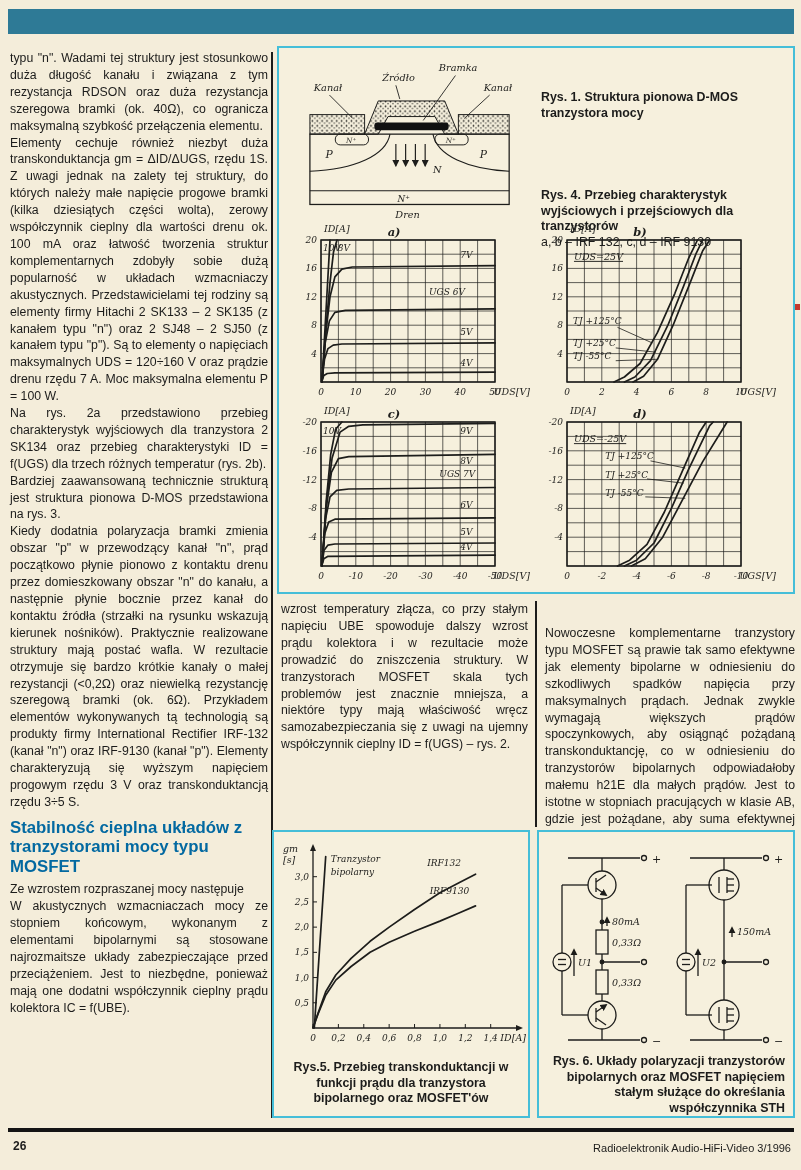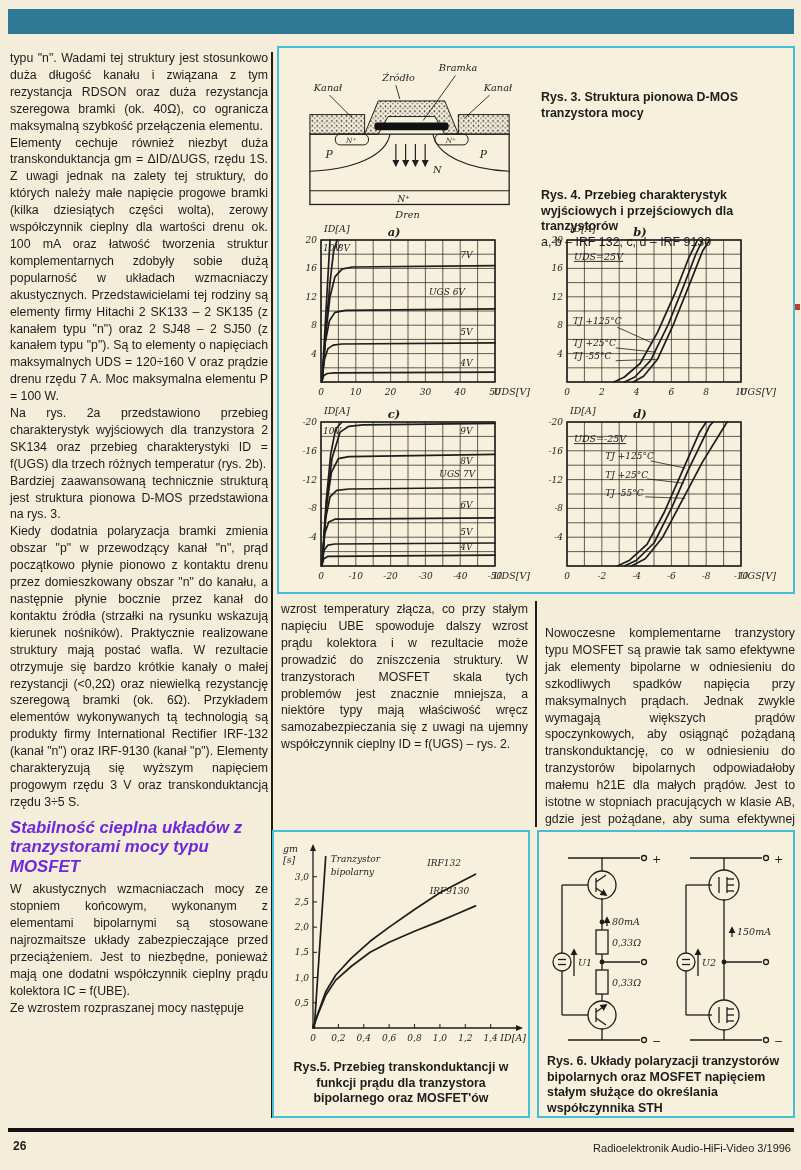--- a/index.html
+++ b/index.html
@@ -2,21 +2,21 @@
 <html lang="pl"><head>
 <meta charset="utf-8">
 <style>
   html,body{margin:0;padding:0;}
   body{width:801px;height:1170px;position:relative;background:#f4edda;
        font-family:"Liberation Sans",sans-serif;color:#1c1c1b;overflow:hidden;}
   .topbar{position:absolute;left:8px;top:9px;width:786px;height:25px;background:#2e7a96;}
   .redmark{position:absolute;left:793px;top:304px;width:7px;height:6px;background:#c4392f;}
   .col{position:absolute;text-align:justify;font-size:12.3px;line-height:16.9px;}
   .col p{margin:0;}
-  h2.sec{color:#6d28d9;font-size:16.8px;line-height:19.5px;margin:7px 0 5px 0;font-weight:bold;text-align:left;font-style:italic;}
+  h2.sec{color:#0369a1;font-size:16.8px;line-height:19.5px;margin:7px 0 5px 0;font-weight:bold;text-align:left;}
   .col-left{left:10px;top:50px;width:258px;}
   .col-mid{left:281px;top:601px;width:247px;}
   .col-right{left:545px;top:625px;width:250px;}
   .vrule{position:absolute;width:1.5px;background:#1c1c1b;}
   .v1{left:271px;top:52px;height:1066px;}
   .v2{left:535px;top:601px;height:226px;}
   .figbox{position:absolute;border:2px solid #45bed8;background:#f6f0dd;box-sizing:border-box;}
   .box1{left:277px;top:46px;width:518px;height:548px;}
   .box5{left:272px;top:830px;width:258px;height:288px;}
   .box6{left:537px;top:830px;width:258px;height:288px;}
@@ -26,41 +26,41 @@
   .cap4{position:absolute;left:262px;top:140px;width:246px;}
   .chart{position:absolute;}
   .chart-a{left:12px;top:176px;width:240px;height:180px;}
   .chart-b{left:258px;top:176px;width:240px;height:180px;}
   .chart-c{left:12px;top:358px;width:240px;height:182px;}
   .chart-d{left:258px;top:358px;width:240px;height:182px;}
   .dmos{position:absolute;left:12px;top:8px;width:240px;height:168px;}
   .chart-gm{left:1px;top:6px;width:252px;height:220px;}
   .cap5{position:absolute;left:6px;top:228px;width:242px;text-align:center;}
   .circuits{position:absolute;left:1px;top:4px;width:252px;height:216px;}
-  .cap6{position:absolute;left:8px;top:222px;width:238px;text-align:left;}
+  .cap6{position:absolute;left:8px;top:222px;width:238px;text-align:right;}
   .footrule{position:absolute;left:8px;top:1128px;width:786px;height:3.5px;background:#141414;}
   .pageno{position:absolute;left:13px;top:1139px;font-weight:bold;font-size:12px;}
   .journal{position:absolute;right:10px;top:1142px;font-size:11px;}
   svg text{font-family:"DejaVu Serif",serif;font-style:italic;fill:#1d1d1b;}
 </style>
 </head>
 <body>
 
 <div class="topbar"></div>
 <div class="redmark"></div>
 
 <div class="col col-left">
   <p>typu "n". Wadami tej struktury jest stosunkowo duża długość kanału i związana z tym rezystancja RDSON oraz duża rezystancja szeregowa bramki (ok. 40Ω), co ogranicza maksymalną szybkość przełączenia elementu.</p>
   <p>Elementy cechuje również niezbyt duża transkonduktancja gm = ΔID/ΔUGS, rzędu 1S. Z uwagi jednak na zalety tej struktury, do których należy małe napięcie progowe bramki (kilka dziesiątych części wolta), zerowy współczynnik cieplny dla wartości drenu ok. 100 mA oraz łatwość tworzenia struktur komplementarnych zdobyły sobie dużą popularność w układach wzmacniaczy akustycznych. Przedstawicielami tej rodziny są elementy firmy Hitachi 2 SK133 – 2 SK135 (z kanałem typu "n") oraz 2 SJ48 – 2 SJ50 (z kanałem typu "p"). Są to elementy o napięciach maksymalnych UDS = 120÷160 V oraz prądzie drenu rzędu 7 A. Moc maksymalna elementu P = 100 W.</p>
   <p>Na rys. 2a przedstawiono przebieg charakterystyk wyjściowych dla tranzystora 2 SK134 oraz przebieg charakterystyki ID = f(UGS) dla trzech różnych temperatur (rys. 2b).</p>
   <p>Bardziej zaawansowaną technicznie strukturą jest struktura pionowa D-MOS przedstawiona na rys. 3.</p>
   <p>Kiedy dodatnia polaryzacja bramki zmienia obszar "p" w przewodzący kanał "n", prąd początkowo płynie pionowo z kontaktu drenu przez domieszkowany obszar "n" do kanału, a następnie płynie bocznie przez kanał do kontaktu źródła (strzałki na rysunku wskazują kierunek nośników). Praktycznie realizowane struktury mają postać wafla. W rezultacie otrzymuje się bardzo krótkie kanały o małej rezystancji (&lt;0,2Ω) oraz niewielką rezystancję szeregową bramki (ok. 6Ω). Przykładem elementów wykonywanych tą technologią są produkty firmy International Rectifier IRF-132 (kanał "n") oraz IRF-9130 (kanał "p"). Elementy charakteryzują się wyższym napięciem progowym rzędu 3 V oraz transkonduktancją rzędu 3÷5 S.</p>
   <h2 class="sec">Stabilność cieplna układów z tranzystorami mocy typu MOSFET</h2>
+  <p>Ze wzrostem rozpraszanej mocy następuje</p>
   <p>W akustycznych wzmacniaczach mocy ze stopniem końcowym, wykonanym z elementami bipolarnymi są stosowane najrozmaitsze układy zabezpieczające przed przeciążeniem. Jest to niezbędne, ponieważ mają one dodatni współczynnik cieplny prądu kolektora IC = f(UBE).</p>
-  <p>Ze wzrostem rozpraszanej mocy następuje</p>
 </div>
 
 <div class="vrule v1"></div>
 
 <div class="figbox box1">
 
   <div class="dmos">
     <svg viewBox="0 0 235 172" width="100%" height="100%">
       <defs>
         <pattern id="stip" width="5" height="5" patternUnits="userSpaceOnUse">
@@ -105,21 +105,21 @@
       <text x="51" y="89" font-size="7.5">N⁺</text>
       <text x="153" y="89" font-size="7.5">N⁺</text>
       <text x="30" y="104" font-size="11">P</text>
       <text x="188" y="104" font-size="11">P</text>
       <text x="140" y="120" font-size="10">N</text>
       <text x="110" y="149" font-size="9" text-anchor="middle">N⁺</text>
       <text x="114" y="166" font-size="10" text-anchor="middle">Dren</text>
     </svg>
   </div>
 
-  <div class="cap cap3">Rys. 3. Struktura pionowa D-MOS tranzystora mocy</div>
+  <div class="cap cap3">Rys. 1. Struktura pionowa D-MOS tranzystora mocy</div>
   <div class="cap cap4">
     <div>Rys. 4. Przebieg charakterystyk wyjściowych i przejściowych dla tranzystorów</div>
     <div class="cap-sub">a, b – IRF 132, c, d – IRF 9130</div>
   </div>
 
   <div class="chart chart-a"><svg viewBox="0 0 240 180" width="100%" height="100%">
         <line x1="30" y1="16" x2="30" y2="158" stroke="#1d1d1b" stroke-width="0.7"></line>
         <line x1="47.4" y1="16" x2="47.4" y2="158" stroke="#1d1d1b" stroke-width="0.7"></line>
         <line x1="64.8" y1="16" x2="64.8" y2="158" stroke="#1d1d1b" stroke-width="0.7"></line>
         <line x1="82.2" y1="16" x2="82.2" y2="158" stroke="#1d1d1b" stroke-width="0.7"></line>

